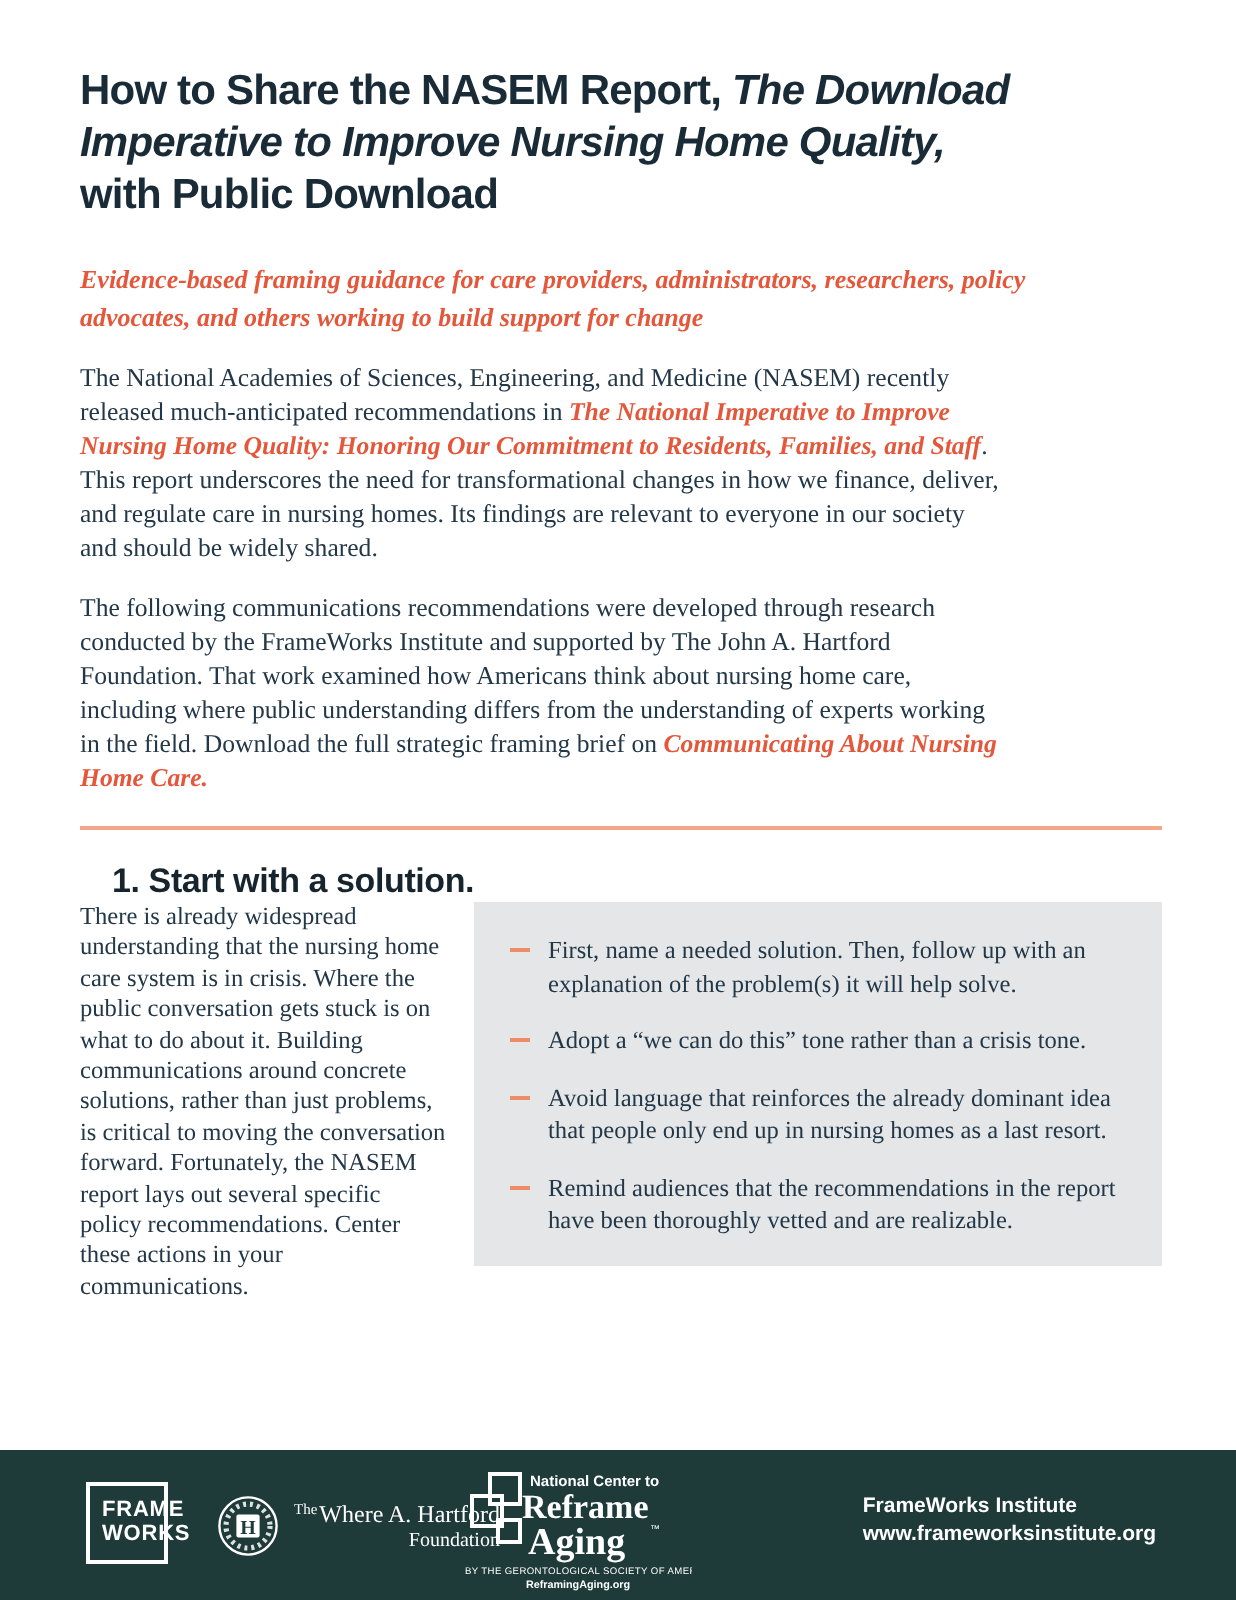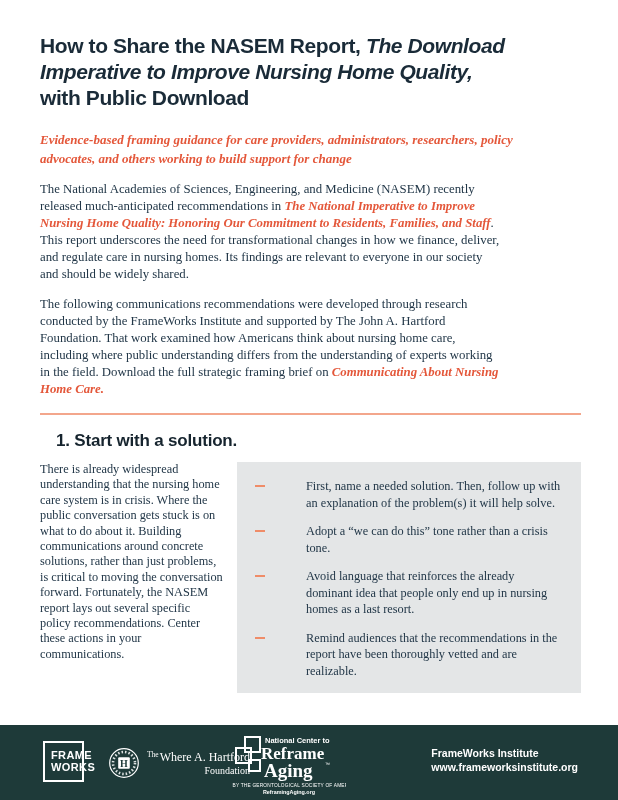--- a/index.html
+++ b/index.html
@@ -19,27 +19,27 @@
     margin-top: 20px; width: 474px; font-style: italic; font-weight: 700;
     font-size: 13px; line-height: 18.5px; color: #e4573a;
   }
   .para { margin-top: 13px; width: 460px; font-size: 12.8px; line-height: 17px; }
   .doc-link { color: #e4573a; font-style: italic; font-weight: 700; text-decoration: none; cursor: pointer; }
   .divider { margin-top: 15px; width: 541px; height: 2px; background: #f3a68c; }
   h2.section-heading {
     margin: 16px 0 0 16px; font-family: "Liberation Sans", sans-serif; font-weight: 700;
     font-size: 17px; letter-spacing: -0.2px; color: #16242e;
   }
-  .columns { display: flex; margin-top: 11px; width: 541px; }
+  .columns { display: flex; margin-top: 0; width: 541px; }
   .left-col { width: 183px; font-size: 12.3px; line-height: 15.4px; }
   .panel {
     margin-left: auto; width: 344px; background: #e4e6e7;
     padding: 4px 18px 14px 18px; align-self: flex-start;
   }
-  .bullet-row { display: flex; margin-top: 12px; gap: 32px; }
+  .bullet-row { display: flex; margin-top: 12px; }
   .bullet-dash { flex: 0 0 10px; height: 2px; background: #ef8c68; margin: 7px 9px 0 0; }
   .bullet-text { font-size: 12.3px; line-height: 16.5px; color: #223748; }
   .footer {
     position: absolute; left: 0; bottom: 0; width: 618px; height: 75px;
     background: #1e3a39; color: #ffffff;
   }
   .fw-logo { position: absolute; left: 43px; top: 16px; width: 50px; height: 42px; }
   .fw-square { position: absolute; left: 0; top: 0; width: 41px; height: 41px; border: 2.5px solid #ffffff; }
   .fw-text {
     position: absolute; left: 8px; top: 8px; font-family: "Liberation Sans", sans-serif;

